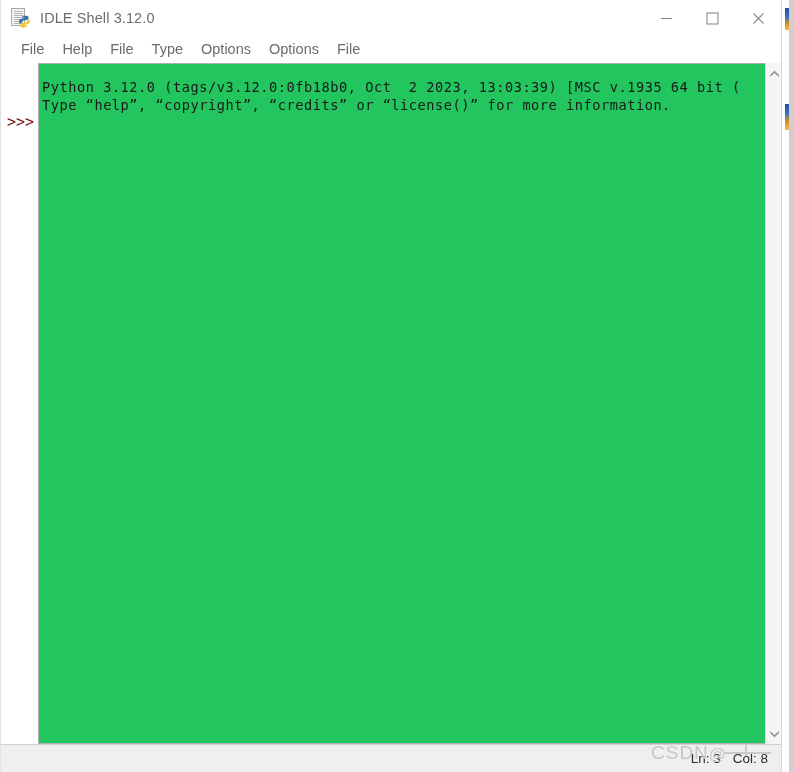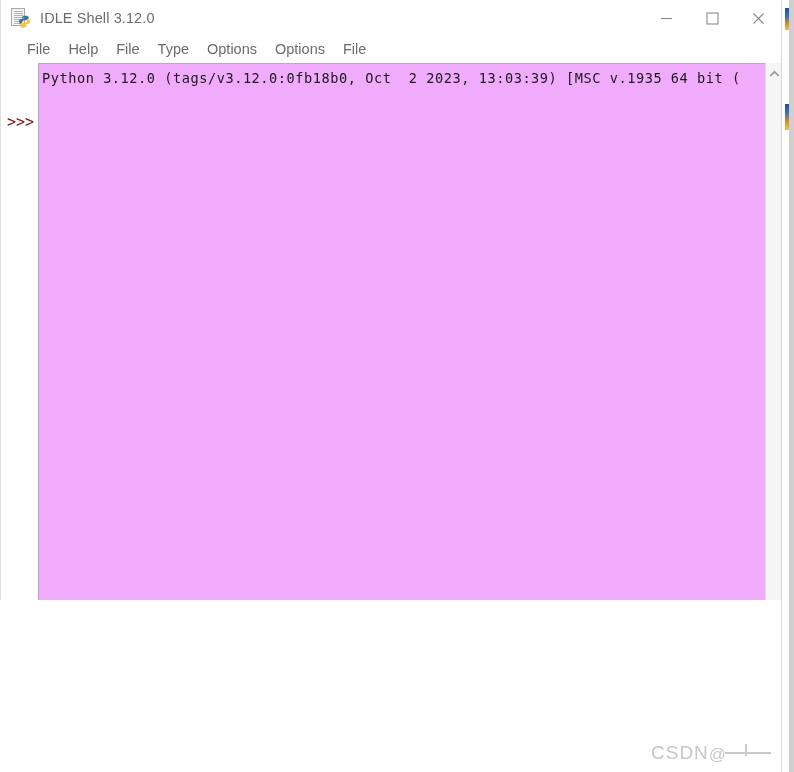--- a/index.html
+++ b/index.html
@@ -42,21 +42,21 @@
     position: absolute;
     left: 3px; top: 104px;
     width: 7px; height: 26px;
     background: linear-gradient(180deg,#1f4e9c 0%,#3a6fc4 35%,#d9911f 68%,#f0c04a 100%);
   }
 
   
   .window {
     position: absolute;
     top: 0; left: 0;
-    width: 781px; height: 600px;
+    width: 781px; height: 772px;
     background: #ffffff;
     border-left: 1px solid #e2e2e2;
     overflow: hidden;
   }
 
   
   .titlebar {
     position: relative;
     height: 36px;
     background: #ffffff;
@@ -111,21 +111,21 @@
     cursor: default;
   }
   .win-btn svg { display: block; }
 
   
   .menubar {
     height: 27px;
     background: #ffffff;
     display: flex;
     align-items: center;
-    padding-left: 17px;
+    padding-left: 11px;
     border-bottom: 1px solid #ffffff;
   }
   .menu-item {
     font-size: 14.5px;
     color: #6b6b6b;
     padding: 1px 9px 2px 9px;
     white-space: nowrap;
     cursor: default;
   }
 
@@ -151,25 +151,25 @@
     color: #7a1616;
     letter-spacing: 0px;
     white-space: pre;
   }
 
   
   .textwidget {
     position: absolute;
     left: 37px; top: 0;
     width: 727px; height: 681px;
-    background: #f0abfc;
+    background: #22c55e;
     border: 1px solid #b0b0b0;
     border-right: none;
     overflow: hidden;
-    padding: 6px 0 0 3px;
+    padding: 15px 0 0 3px;
   }
   .console-line {
     font-family: "DejaVu Sans Mono", "Liberation Mono", monospace;
     font-size: 13.6px;
     line-height: 17.8px;
     color: #1a1a1a;
     white-space: pre;
     letter-spacing: 0.55px;
   }
 
@@ -295,20 +295,21 @@
     </div>
 
     <div class="shell-area">
 
       <div class="gutter">
         <div class="prompt">&gt;&gt;&gt;</div>
       </div>
 
       <div class="textwidget">
         <div class="console-line">Python 3.12.0 (tags/v3.12.0:0fb18b0, Oct  2 2023, 13:03:39) [MSC v.1935 64 bit (</div>
+        <div class="console-line">Type “help”, “copyright”, “credits” or “license()” for more information.</div>
       </div>
 
       <div class="vscroll">
         <div class="vs-arrow vs-up">
           <svg width="11" height="8" viewBox="0 0 11 8">
             <polyline points="1.2,6 5.5,1.8 9.8,6" fill="none" stroke="#9a9a9a" stroke-width="1.7"></polyline>
           </svg>
         </div>
         <div class="vs-arrow vs-down">
           <svg width="11" height="8" viewBox="0 0 11 8">

